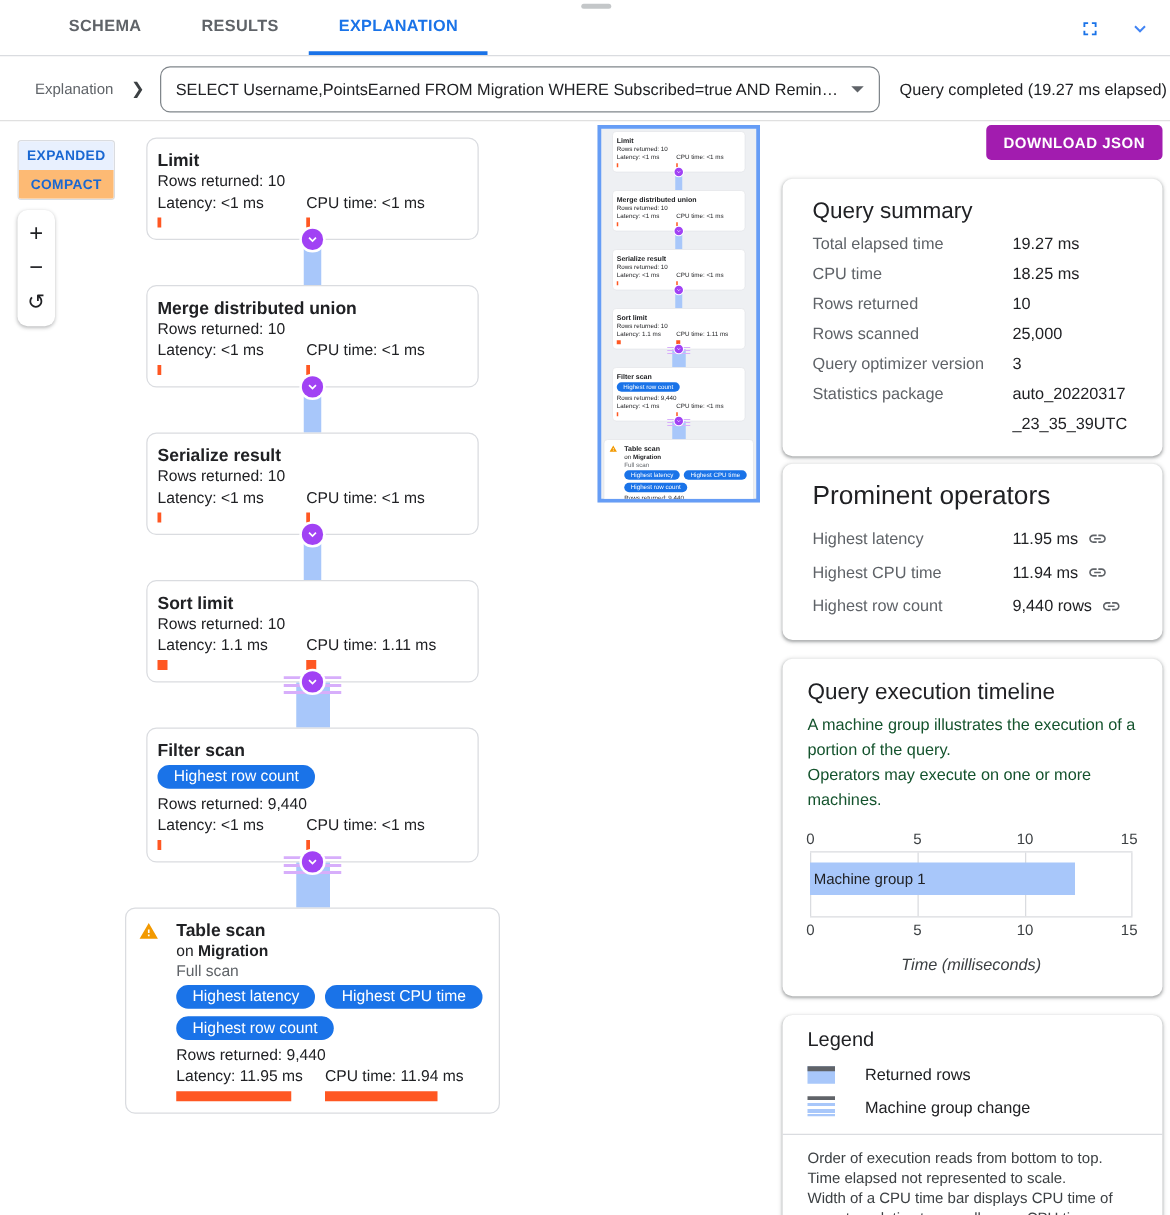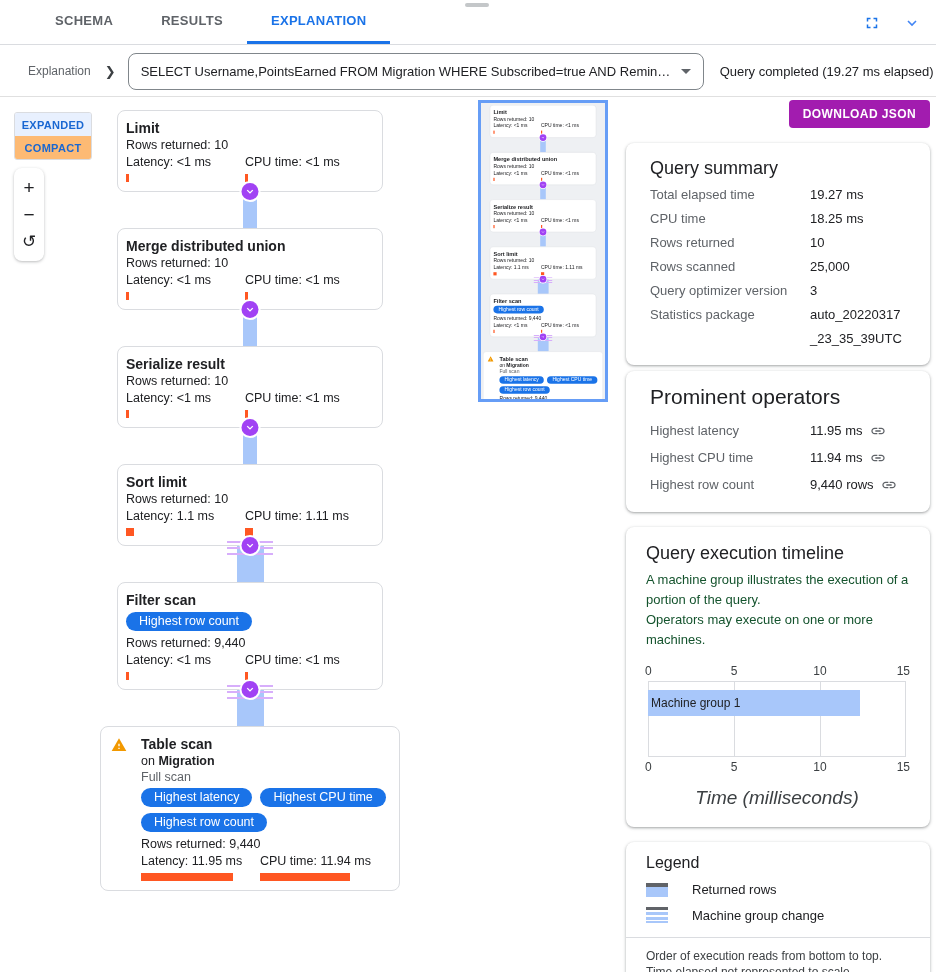--- a/index.html
+++ b/index.html
@@ -101,27 +101,27 @@
   .op-value { flex:1; min-width:0; display:flex; align-items:center; gap:7px; color:#202124; }
   .link-icon { display:inline-flex; cursor:pointer; }
   .card.timeline { padding:16px 20px 18px 20px; margin-bottom:15px; }
   .tl-desc { font-size:13px; color:#14532d; line-height:20px; }
   .tl-chart { margin:14px 4px 0 2px; }
   .axis-row { position:relative; height:15px; font-size:12px; color:#3c4043; }
   .axis-row .t0 { position:absolute; left:-3px; }
   .axis-row .t1 { position:absolute; left:33.33%; transform:translateX(-50%); }
   .axis-row .t2 { position:absolute; left:66.67%; transform:translateX(-50%); }
   .axis-row .t3 { position:absolute; right:-4px; }
-  .plot { position:relative; height:76px; border-top:1px solid #dadce0;
+  .plot { position:relative; height:53px; border-top:1px solid #dadce0;
     border-bottom:1px solid #dadce0; margin:2px 0 3px;padding-left:20px; }
   .gridline { position:absolute; top:0; bottom:0; width:1px; background:#dadce0; }
   .tl-bar { position:absolute; left:0; top:8px; height:26px; background:#a8c7fa;
     display:flex; align-items:center; }
   .tl-bar-label { font-size:12px; color:#202124; padding-left:3px; white-space:nowrap; }
-  .tl-caption { text-align:center; font-size:19px; font-style:italic; color:#3c4043; margin-top:12px; }
+  .tl-caption { text-align:center; font-size:13px; font-style:italic; color:#3c4043; margin-top:12px; }
   .card.legend { padding:12px 0 14px; }
   .legend-inner { padding:0 20px; }
   .legend-item { display:flex; align-items:center; margin-top:10px; }
   .sw-returned { width:22px; height:14px; background:#a8c7fa; border-top:4px solid #606368; flex:none; }
   .sw-machine { width:22px; height:16px; flex:none;
     background:linear-gradient(to bottom,#606368 0 3px,#fff 3px 5px,#a8c7fa 5px 8px,
       #fff 8px 10px,#a8c7fa 10px 13px,#fff 13px 14px,#a8c7fa 14px 16px); }
   .legend-label { font-size:13px; color:#202124; margin-left:24px; }
   .legend-divider { border-top:1px solid #dadce0; margin:14px 0 10px; }
   .legend-notes { padding:0 20px; font-size:12px; color:#3c4043; line-height:16px; }

